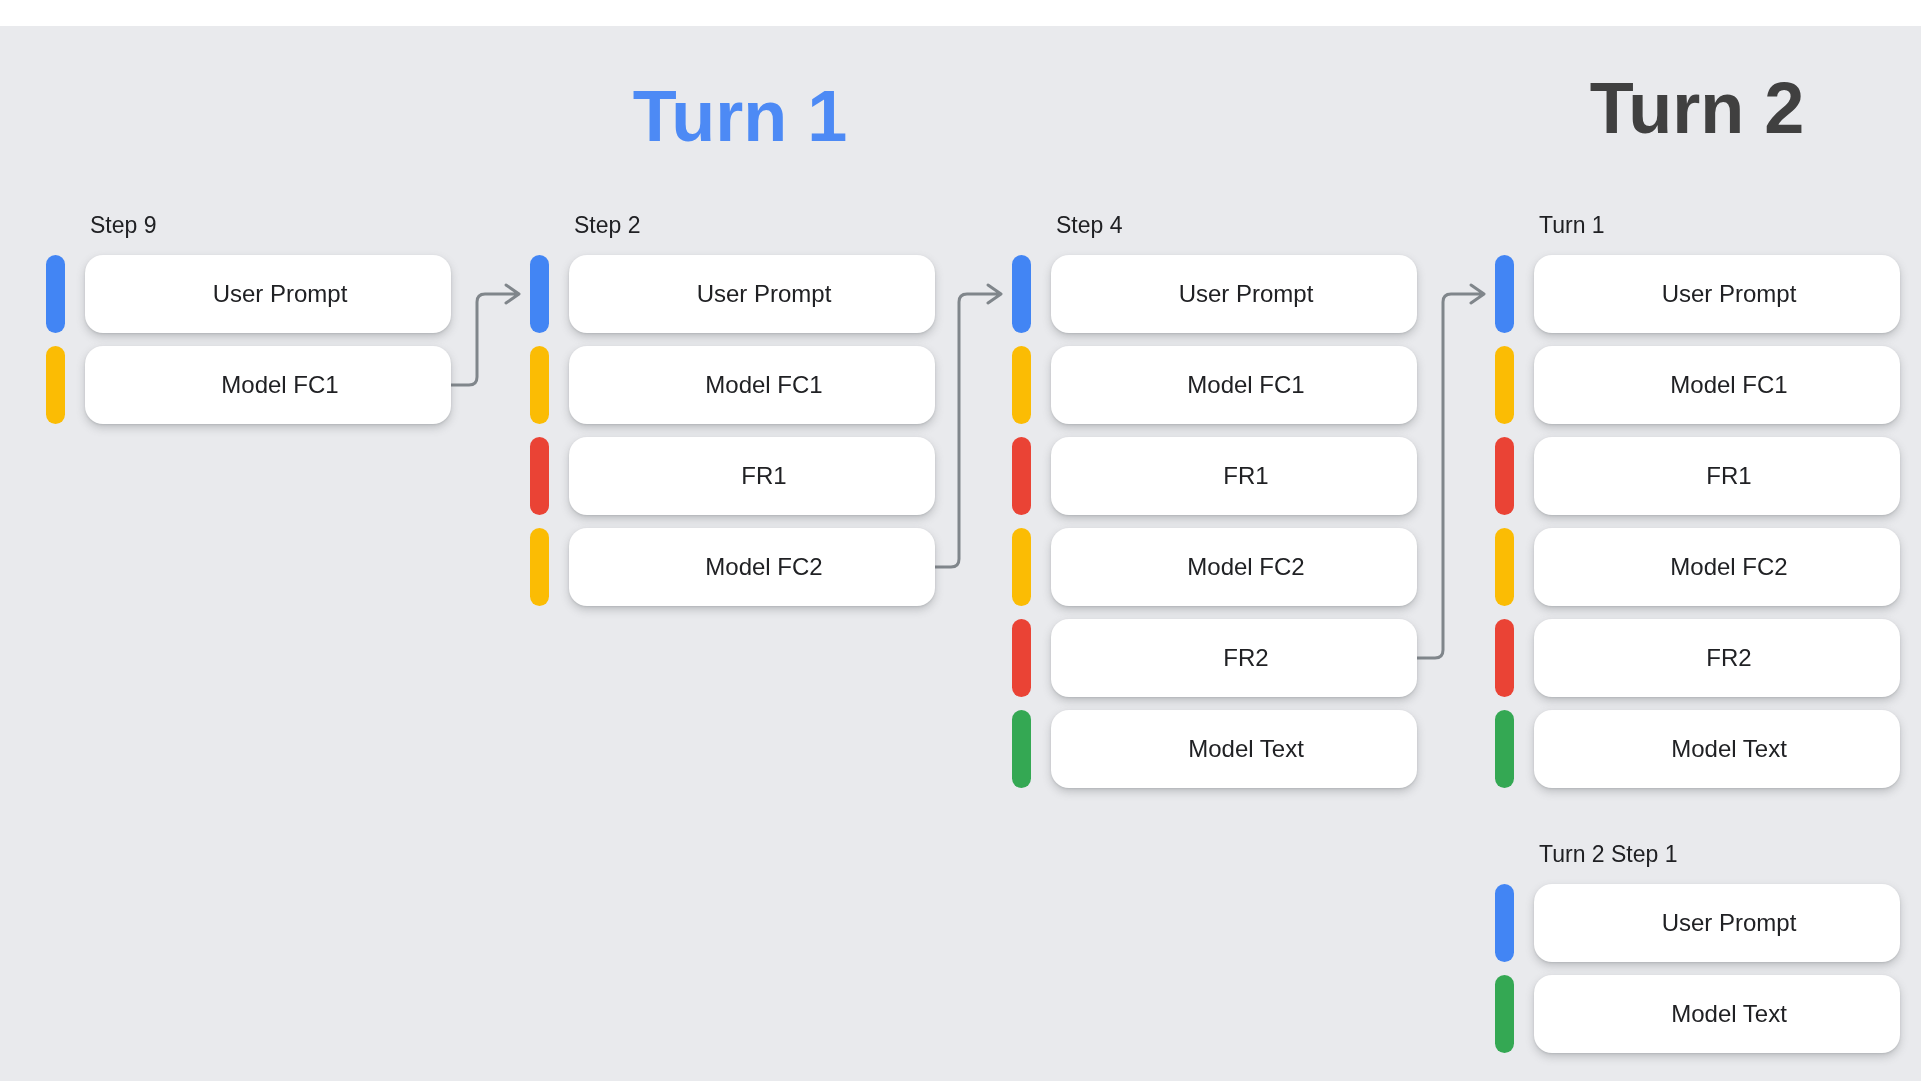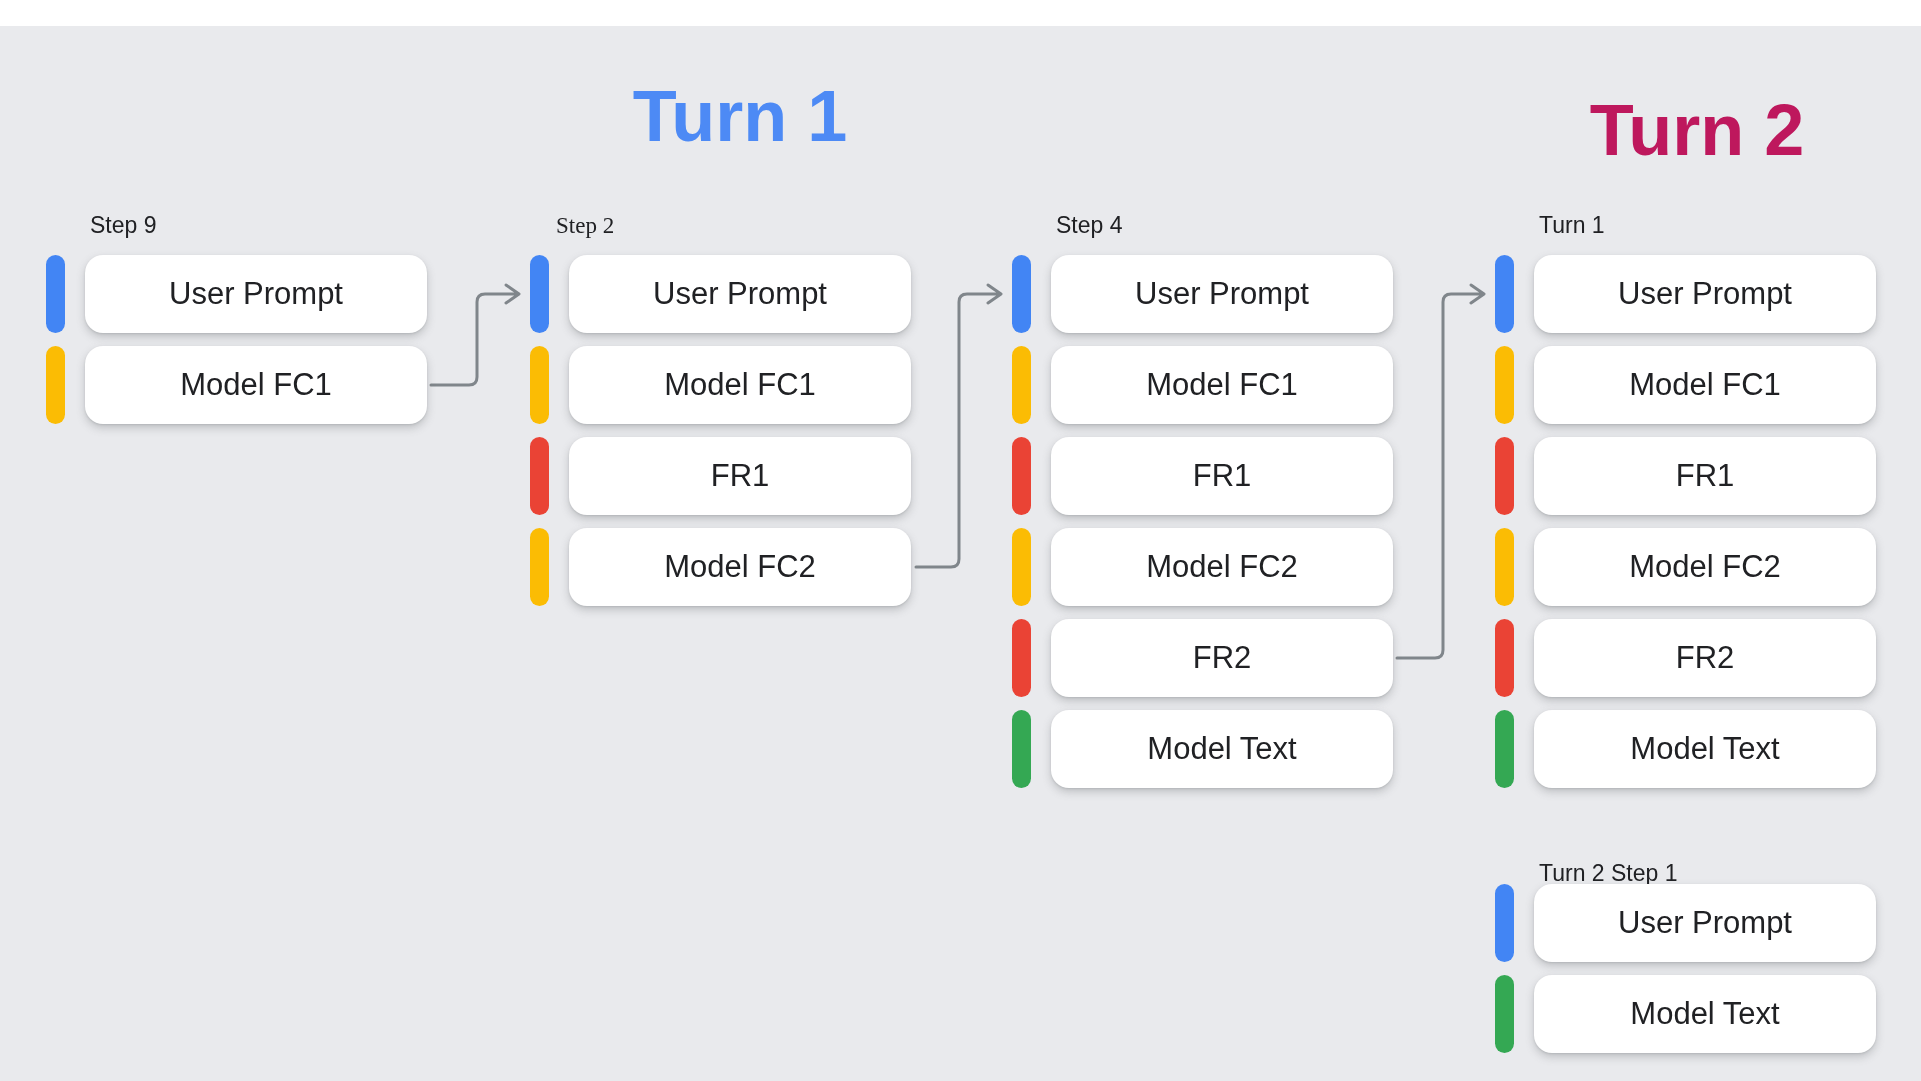--- a/index.html
+++ b/index.html
@@ -37,23 +37,24 @@
   .item-box {
     position: absolute;
     width: 342px;
     height: 78px;
     background: #FFFFFF;
     border-radius: 18px;
     box-shadow: 0 4px 9px rgba(95,99,104,0.30), 0 1px 2px rgba(95,99,104,0.18);
     display: flex;
     align-items: center;
     justify-content: center;
-    font-size: 31px;
+    font-size: 24px;
     color: #202124;
     white-space: nowrap;
+    padding-left: 24px;
   }
   #arrow-layer {
     position: absolute;
     left: 0; top: 0;
     width: 1921px;
     height: 1081px;
     pointer-events: none;
   }
   #arrow-layer path {
     fill: none;
@@ -69,32 +70,32 @@
 <div id="stage" style="background: rgb(233, 234, 237); margin-top: 26px;">
 
   <svg id="arrow-layer" viewBox="0 0 1921 1081" xmlns="http://www.w3.org/2000/svg">
       <path d="M431 359 H469 Q477 359 477 351 V276 Q477 268 485 268 H516 M506 259 L519 268 L506 277" stroke="#80868B"></path>
       <path d="M916 541 H951 Q959 541 959 533 V276 Q959 268 967 268 H998 M988 259 L1001 268 L988 277" stroke="#80868B"></path>
       <path d="M1397 632 H1435 Q1443 632 1443 624 V276 Q1443 268 1451 268 H1481 M1471 259 L1484 268 L1471 277" stroke="#80868B"></path>
     </svg>
 
   <div class="turn-title" style="left: 740px; top: 54px; color: rgb(77, 138, 245);">Turn 1</div>
 
-  <div class="turn-title" style="left: 1697px; top: 68px; color: #be185d; text-align: right;">Turn 2</div>
+  <div class="turn-title" style="left: 1697px; top: 46px; color: #404040; text-align: right;">Turn 2</div>
 
   <div id="columns-root">
       <div>
         <div class="col-label" style="left: 90px; top: 188px;">Step 9</div>
         <div class="color-bar" style="left: 46px; top: 229px; background: rgb(66, 133, 244);"></div>
         <div class="item-box" style="left: 85px; top: 229px; width: 342px; height: 78px;">User Prompt</div>
         <div class="color-bar" style="left: 46px; top: 320px; background: rgb(251, 188, 4);"></div>
         <div class="item-box" style="left: 85px; top: 320px; width: 342px; height: 78px;">Model FC1</div>
       </div>
       <div>
-        <div class="col-label" style="left: 556px; top: 188px; font-family: Liberation Serif, serif;">Step 2</div>
+        <div class="col-label" style="left: 574px; top: 188px;">Step 2</div>
         <div class="color-bar" style="left: 530px; top: 229px; background: rgb(66, 133, 244);"></div>
         <div class="item-box" style="left: 569px; top: 229px; width: 342px; height: 78px;">User Prompt</div>
         <div class="color-bar" style="left: 530px; top: 320px; background: rgb(251, 188, 4);"></div>
         <div class="item-box" style="left: 569px; top: 320px; width: 342px; height: 78px;">Model FC1</div>
         <div class="color-bar" style="left: 530px; top: 411px; background: rgb(234, 67, 53);"></div>
         <div class="item-box" style="left: 569px; top: 411px; width: 342px; height: 78px;">FR1</div>
         <div class="color-bar" style="left: 530px; top: 502px; background: rgb(251, 188, 4);"></div>
         <div class="item-box" style="left: 569px; top: 502px; width: 342px; height: 78px;">Model FC2</div>
       </div>
       <div>
@@ -121,21 +122,21 @@
         <div class="color-bar" style="left: 1495px; top: 411px; background: rgb(234, 67, 53);"></div>
         <div class="item-box" style="left: 1534px; top: 411px; width: 342px; height: 78px;">FR1</div>
         <div class="color-bar" style="left: 1495px; top: 502px; background: rgb(251, 188, 4);"></div>
         <div class="item-box" style="left: 1534px; top: 502px; width: 342px; height: 78px;">Model FC2</div>
         <div class="color-bar" style="left: 1495px; top: 593px; background: rgb(234, 67, 53);"></div>
         <div class="item-box" style="left: 1534px; top: 593px; width: 342px; height: 78px;">FR2</div>
         <div class="color-bar" style="left: 1495px; top: 684px; background: rgb(52, 168, 83);"></div>
         <div class="item-box" style="left: 1534px; top: 684px; width: 342px; height: 78px;">Model Text</div>
       </div>
       <div>
-        <div class="col-label" style="left: 1539px; top: 836px;">Turn 2 Step 1</div>
+        <div class="col-label" style="left: 1539px; top: 817px;">Turn 2 Step 1</div>
         <div class="color-bar" style="left: 1495px; top: 858px; background: rgb(66, 133, 244);"></div>
         <div class="item-box" style="left: 1534px; top: 858px; width: 342px; height: 78px;">User Prompt</div>
         <div class="color-bar" style="left: 1495px; top: 949px; background: rgb(52, 168, 83);"></div>
         <div class="item-box" style="left: 1534px; top: 949px; width: 342px; height: 78px;">Model Text</div>
       </div>
     </div>
 
 </div>
 
 </body></html>

